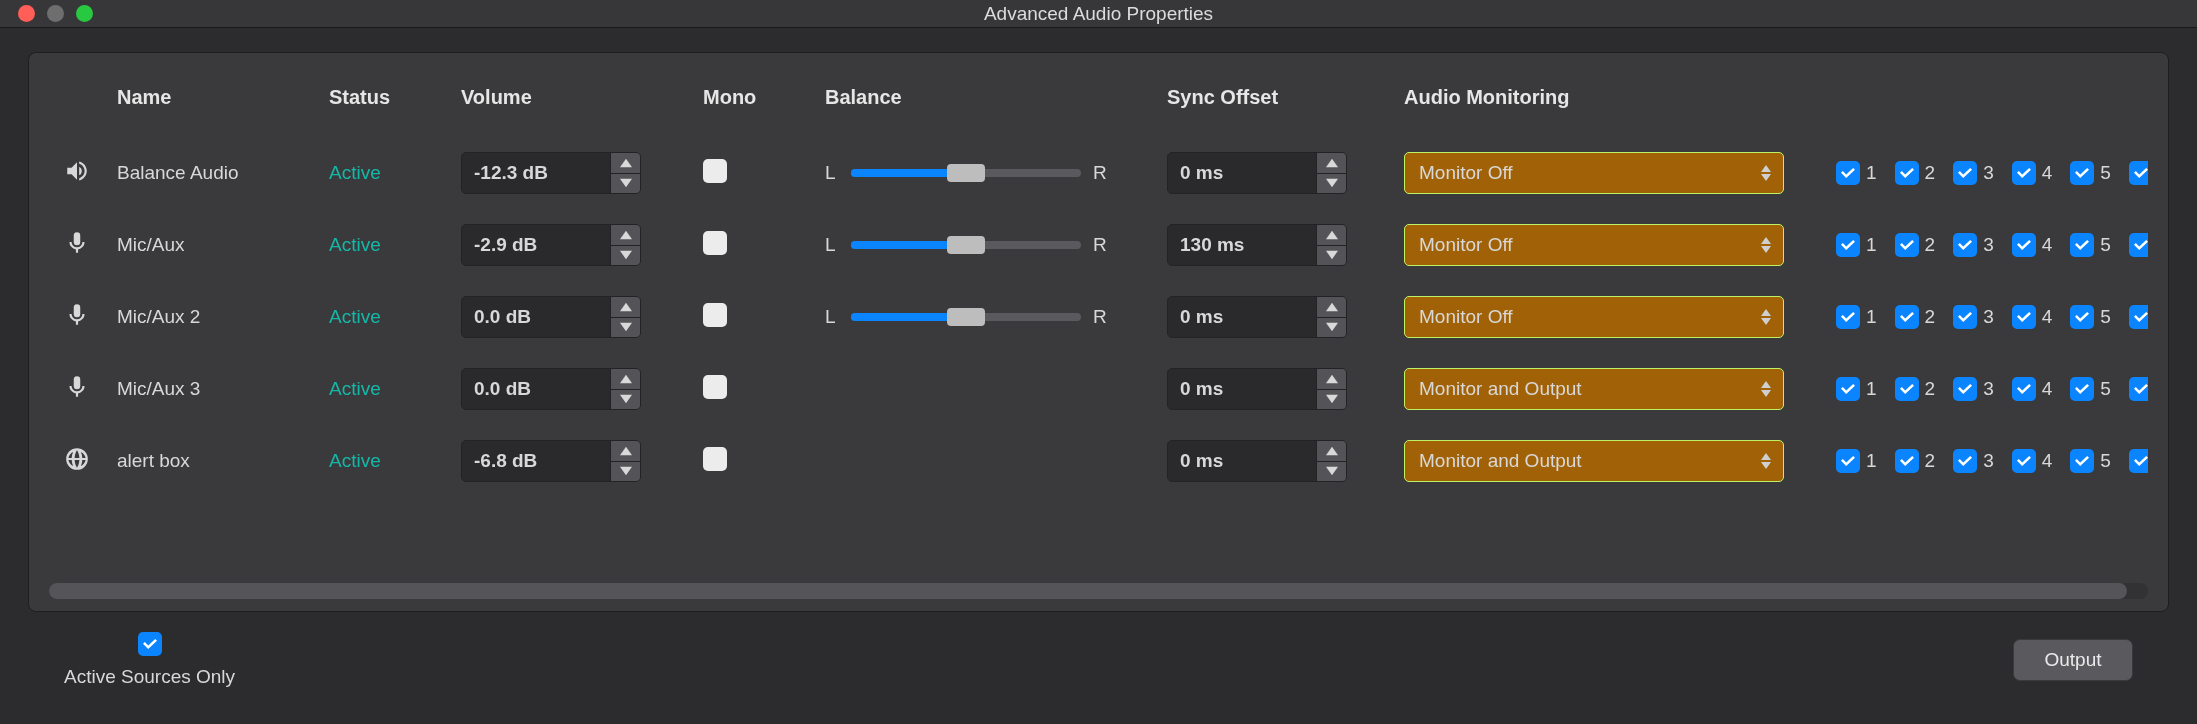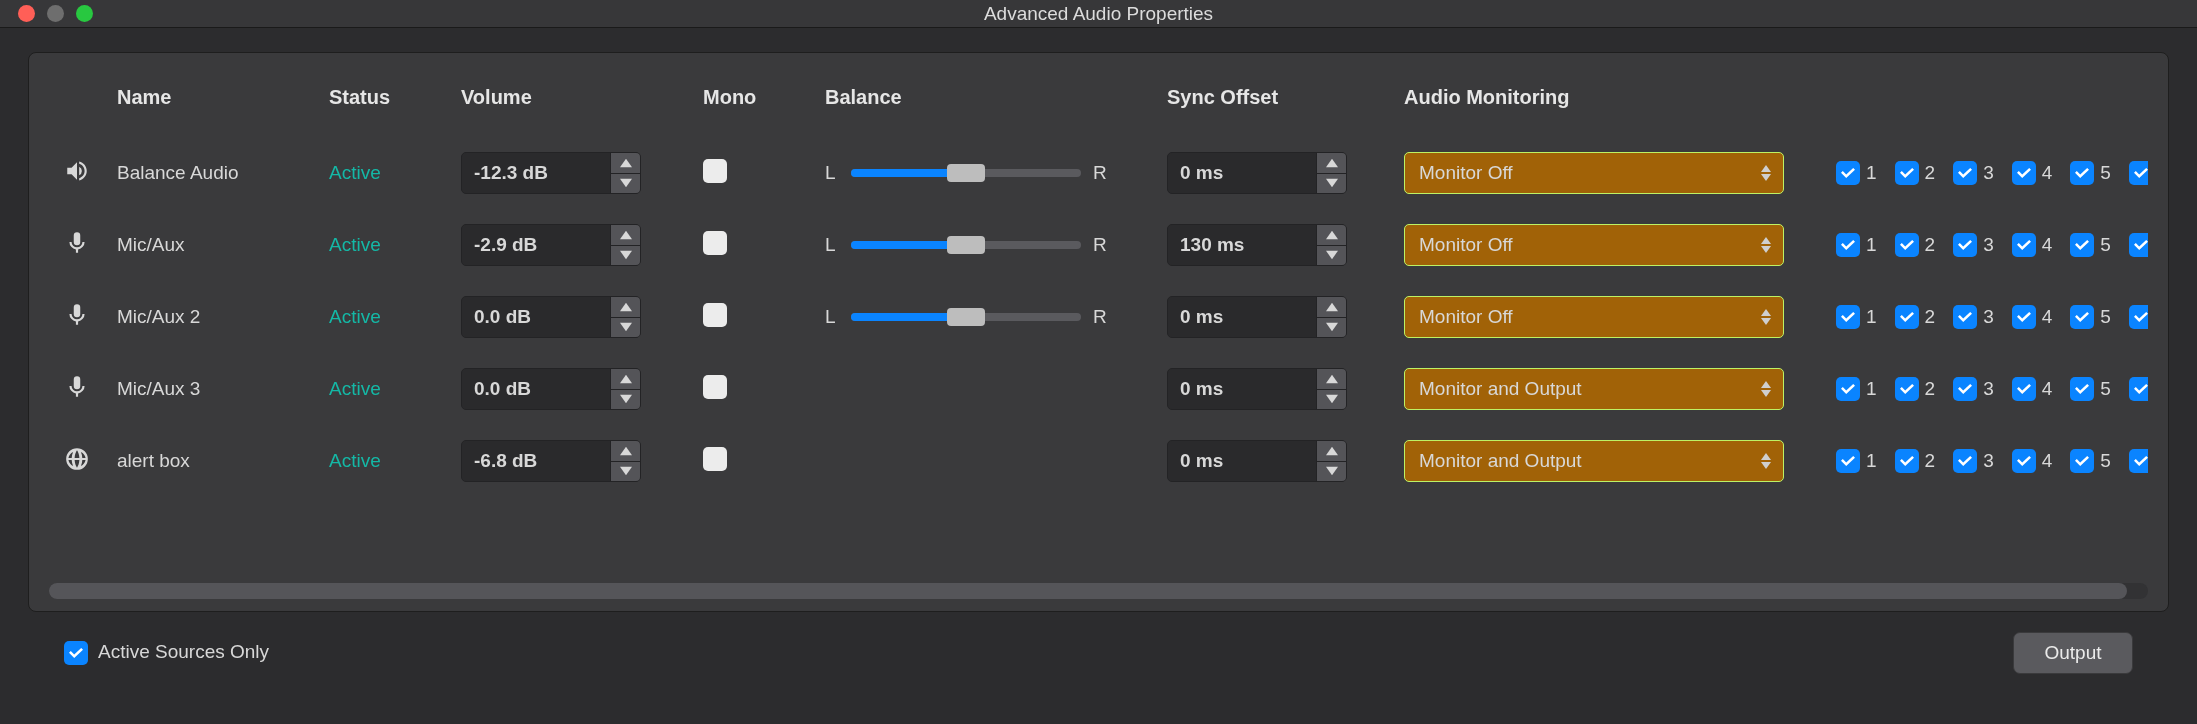--- a/index.html
+++ b/index.html
@@ -192,21 +192,21 @@
     width: 99%;
     background: #555559;
     border-radius: 8px;
   }
   .footer {
     display: flex;
     align-items: center;
     justify-content: space-between;
     padding: 20px 36px 26px 36px;
   }
-  .footer-left { display:flex; align-items:flex-start; gap:10px; }
+  .footer-left { display:flex; align-items:center; gap:10px;flex-direction:column; }
   .close-btn {
     width: 120px;
     height: 42px;
     background: #5a5a5e;
     border: 1px solid #3a3a3c;
     border-radius: 7px;
     display: flex;
     align-items: center;
     justify-content: center;
     color: #eaeaea;

